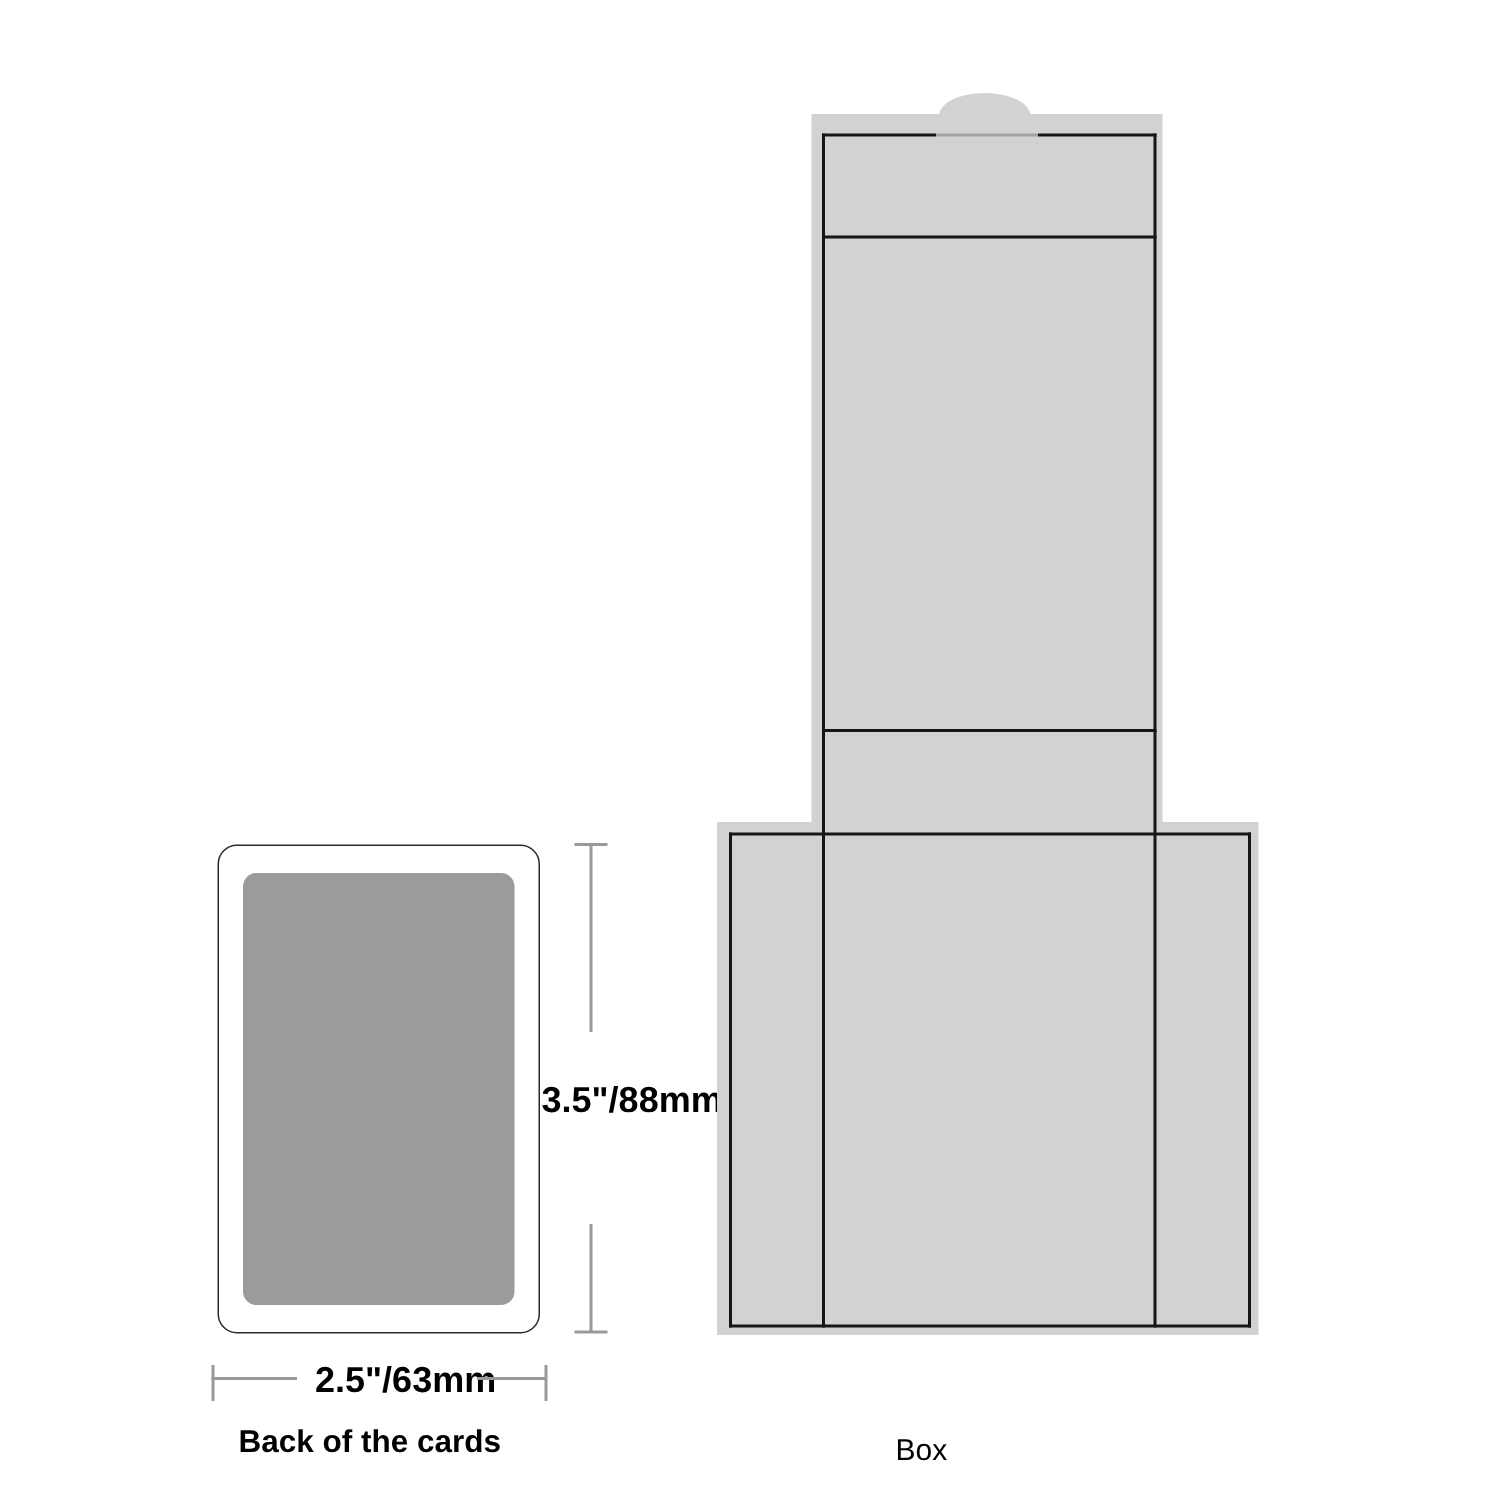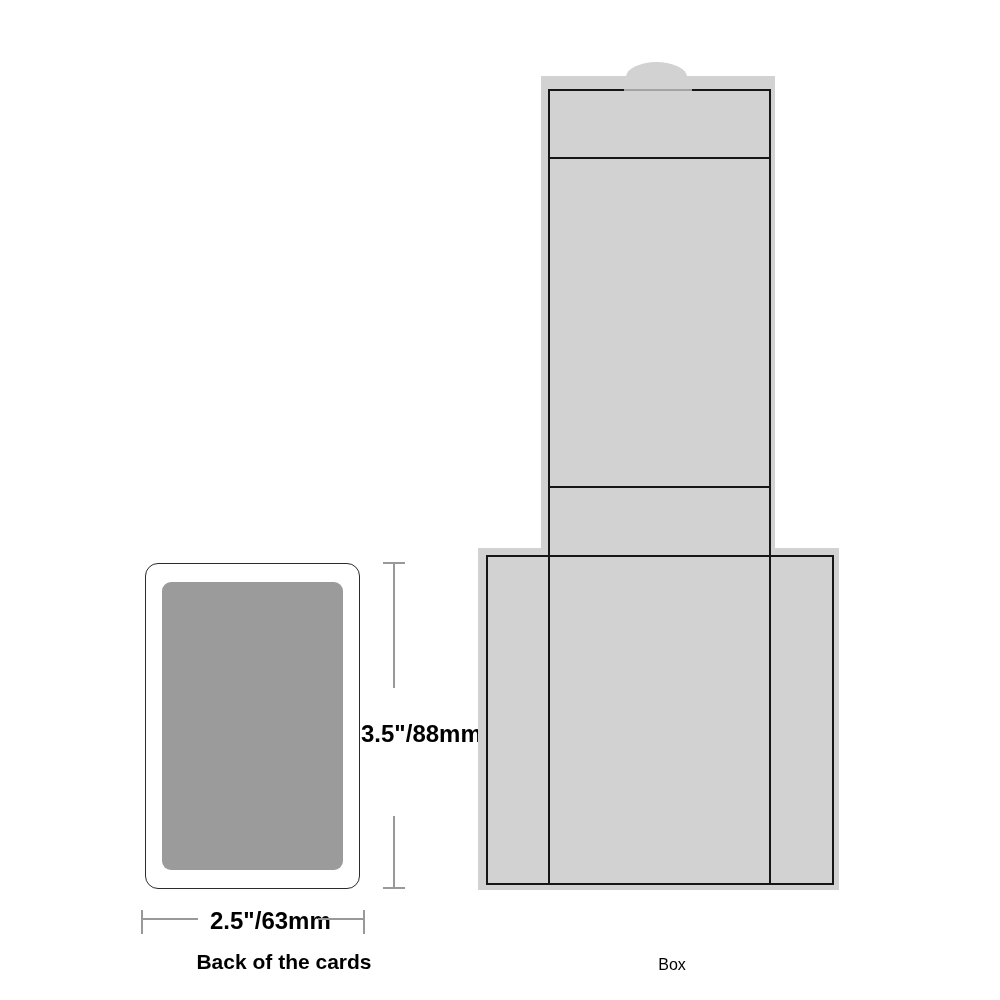--- a/index.html
+++ b/index.html
@@ -50,26 +50,26 @@
     font-weight: bold;
     white-space: nowrap;
     line-height: 1;
   }
   .vdim-label { left: 361px; top: 722px; }
   .hdim-label { left: 210px; top: 909px; }
 
   
   .caption {
     color: #000000;
-    text-align: center;
+    text-align: left;
     white-space: nowrap;
     line-height: 1;
   }
   .card-caption { left: 159px; top: 951px; width: 250px; font-size: 21px; font-weight: bold; }
-  .box-caption  { left: 597px; top: 957px; width: 150px; font-size: 16px; font-weight: normal; }
+  .box-caption  { left: 597px; top: 957px; width: 150px; font-size: 20px; font-weight: normal; }
 
   
   .sil { background: #d2d2d2; }
   .box-thumb-tab {
     left: 626px; top: 62px;
     width: 61px; height: 15px;
     background: #d2d2d2;
     border-radius: 50% 50% 0 0 / 100% 100% 0 0;
   }
   .box-sil-column { left: 541px; top: 76px;  width: 234px; height: 480px; }

